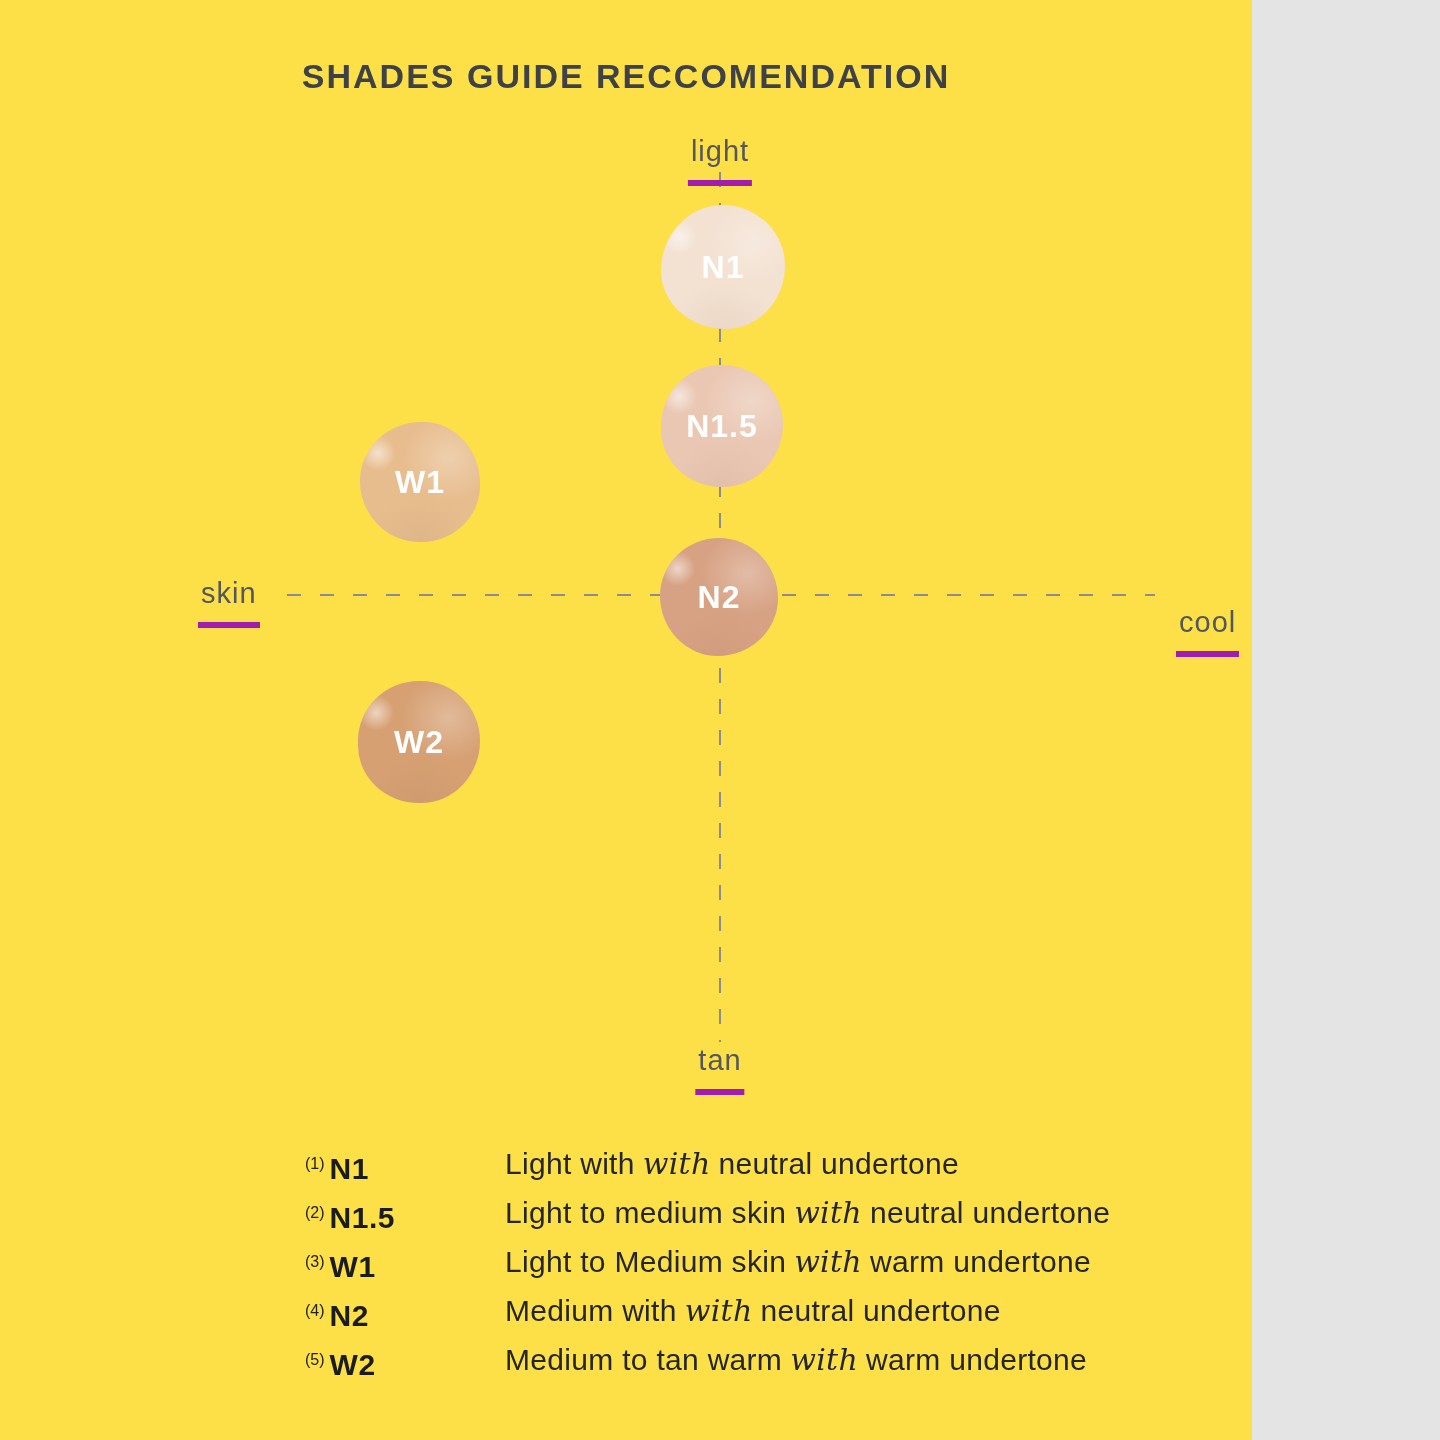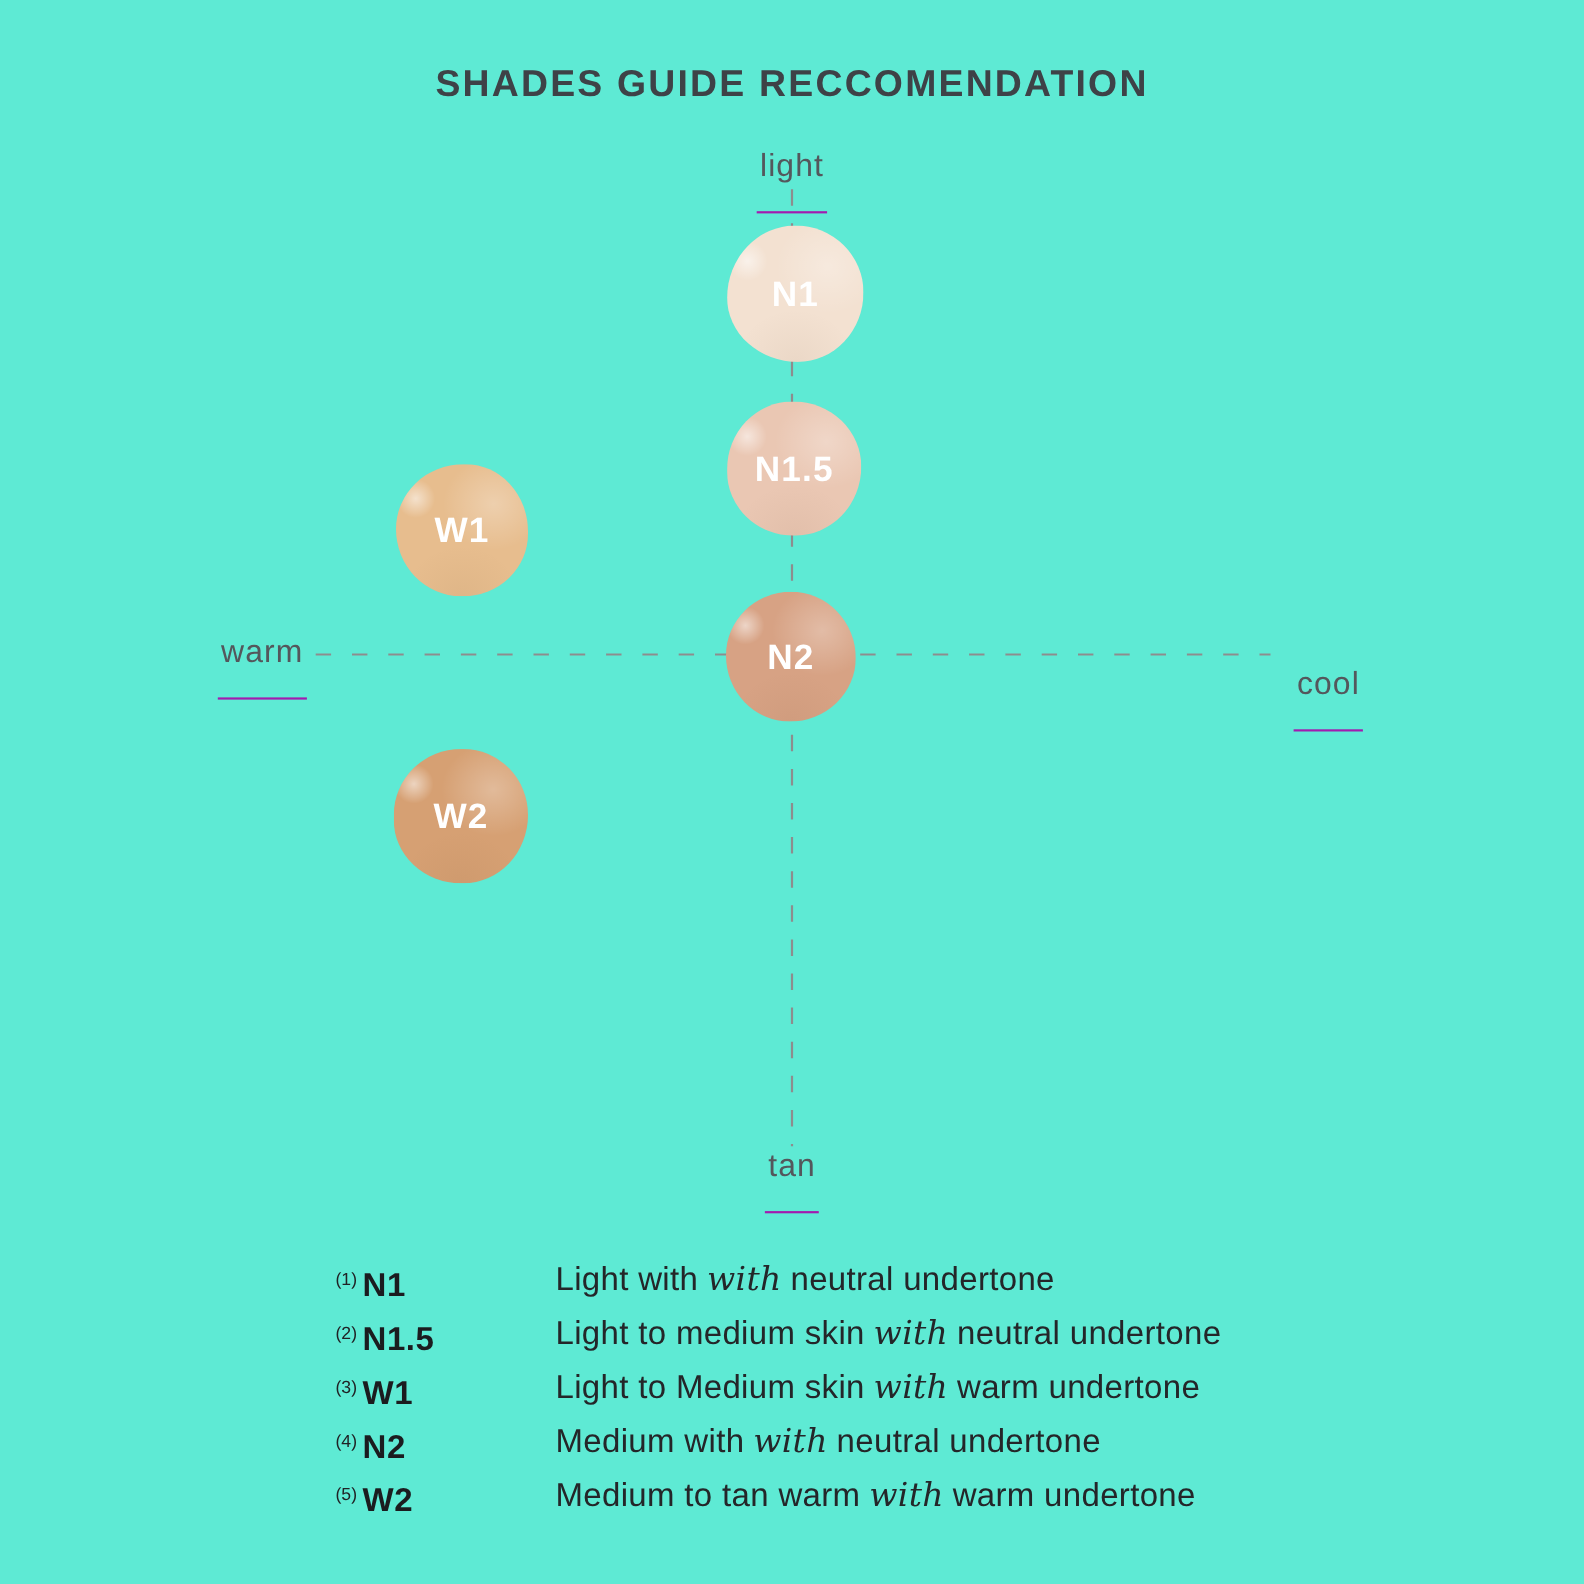--- a/index.html
+++ b/index.html
@@ -1,33 +1,33 @@
 <!DOCTYPE html>
 <html><head>
 <meta charset="utf-8">
 <style>
   html,body { margin:0; padding:0; background:#e4e4e4; }
   #canvas {
-    position:relative; width:1440px; height:1440px;
-    background:#5eead4; overflow:hidden;
+    position:relative; width:1252px; height:1440px;
+    background:#fde047; overflow:hidden;
     font-family:"Liberation Sans", sans-serif;
   }
 
   .title {
     position:absolute; top:57px; left:0; width:100%;
     text-align:center; font-size:34px; font-weight:700;
     letter-spacing:2px; color:#3E4247;
   }
 
   .axes-svg { position:absolute; top:0; left:0; }
 
   .axis-label {
     position:absolute; color:#54575C; font-size:29px; font-weight:500;
-    letter-spacing:1px; line-height:1; padding:0 3px 26px;
-    border-bottom:2px solid #a21caf;
+    letter-spacing:1px; line-height:1; padding:0 3px 14px;
+    border-bottom:6px solid #a21caf;
   }
   #label-light { top:137px; left:720px; transform:translateX(-50%); }
   #label-tan   { top:1046px; left:720px; transform:translateX(-50%); }
   #label-warm  { top:579px; left:198px; }
   #label-cool  { top:579px; left:1176px;margin-top:29px; }
 
   .swatch {
     position:absolute; display:flex; align-items:center; justify-content:center;
     color:#FFFFFF; font-weight:700; font-size:32px; letter-spacing:1px;
     background-image:
@@ -63,21 +63,21 @@
 <div id="canvas">
 
   <div class="title">SHADES GUIDE RECCOMENDATION</div>
 
   <svg class="axes-svg" width="1440" height="1440" viewBox="0 0 1440 1440">
     <line x1="720" y1="172" x2="720" y2="1042" stroke="#8D8D8D" stroke-width="2" stroke-dasharray="15 16"></line>
     <line x1="287" y1="595" x2="1155" y2="595" stroke="#8D8D8D" stroke-width="2" stroke-dasharray="14 19"></line>
   </svg>
 
   <div class="axis-label" id="label-light">light</div>
-  <div class="axis-label" id="label-warm">warm</div>
+  <div class="axis-label" id="label-warm">skin</div>
   <div class="axis-label" id="label-cool">cool</div>
   <div class="axis-label" id="label-tan">tan</div>
 
   <div class="swatch" id="swatch-n1" style="background-color: rgb(243, 225, 209);">
     <span>N1</span>
   </div>
   <div class="swatch" id="swatch-n15" style="background-color: rgb(234, 199, 179);">
     <span>N1.5</span>
   </div>
   <div class="swatch" id="swatch-w1" style="background-color: rgb(231, 189, 142);">

